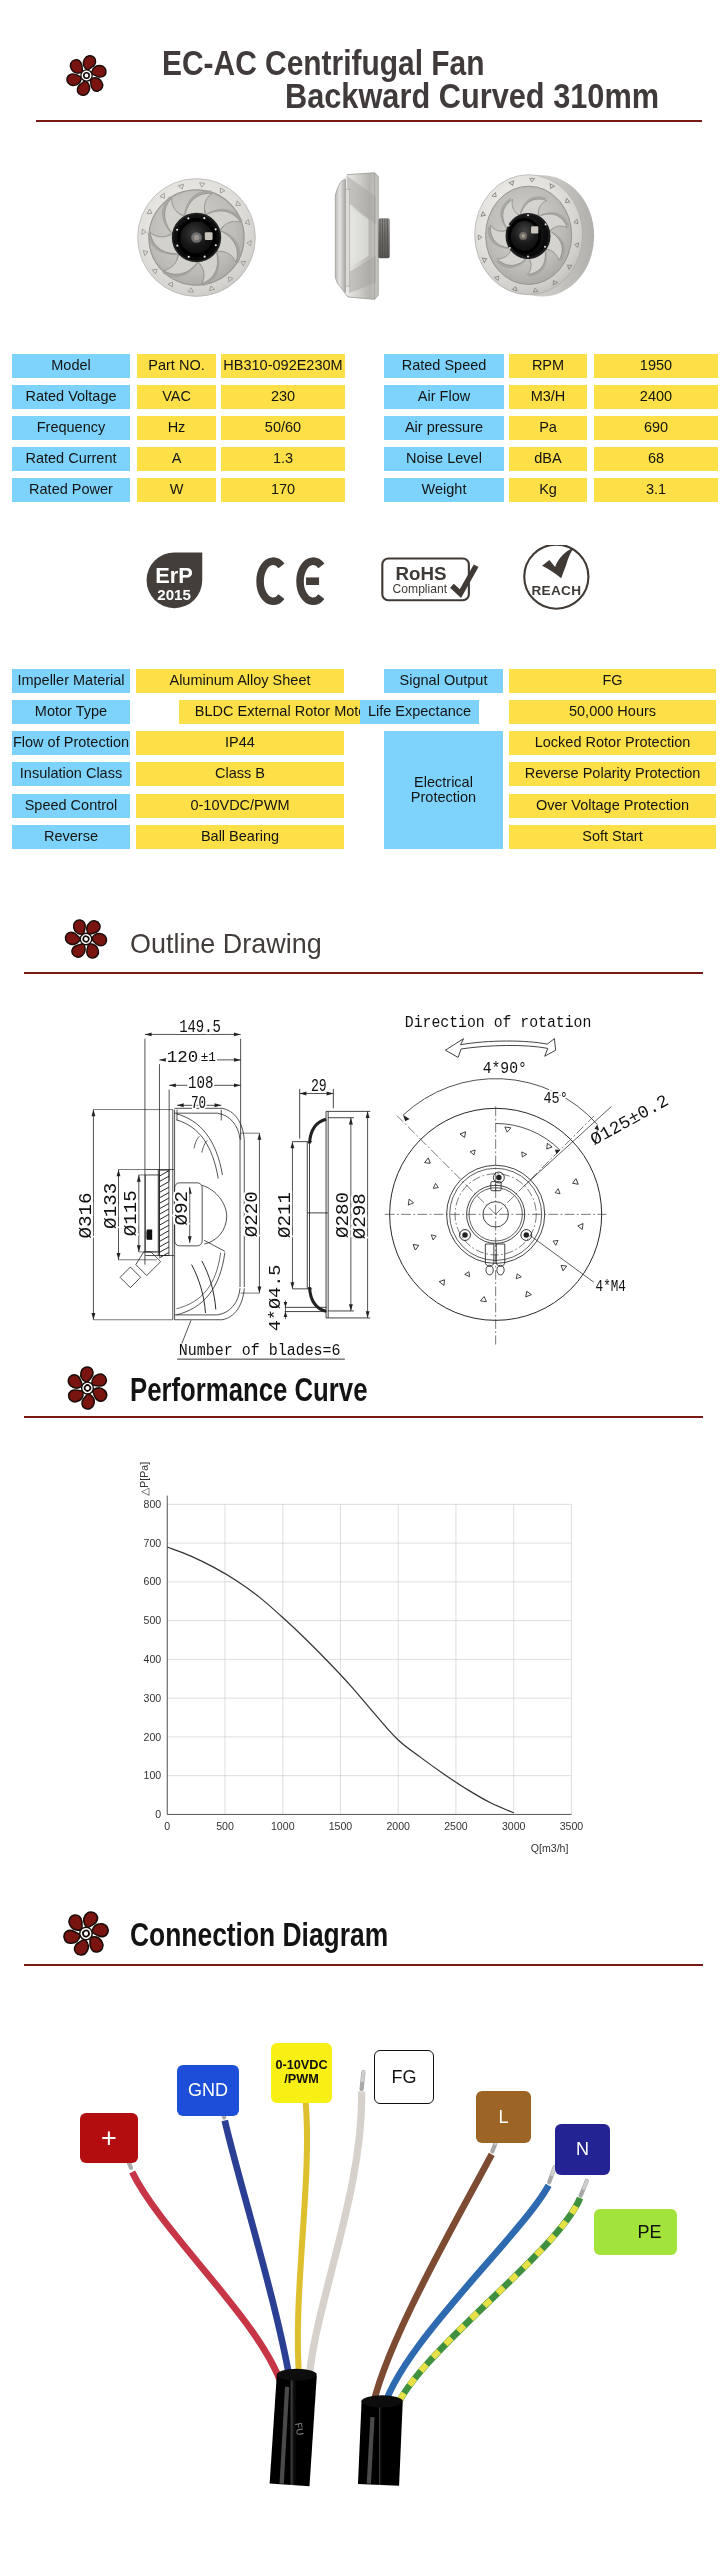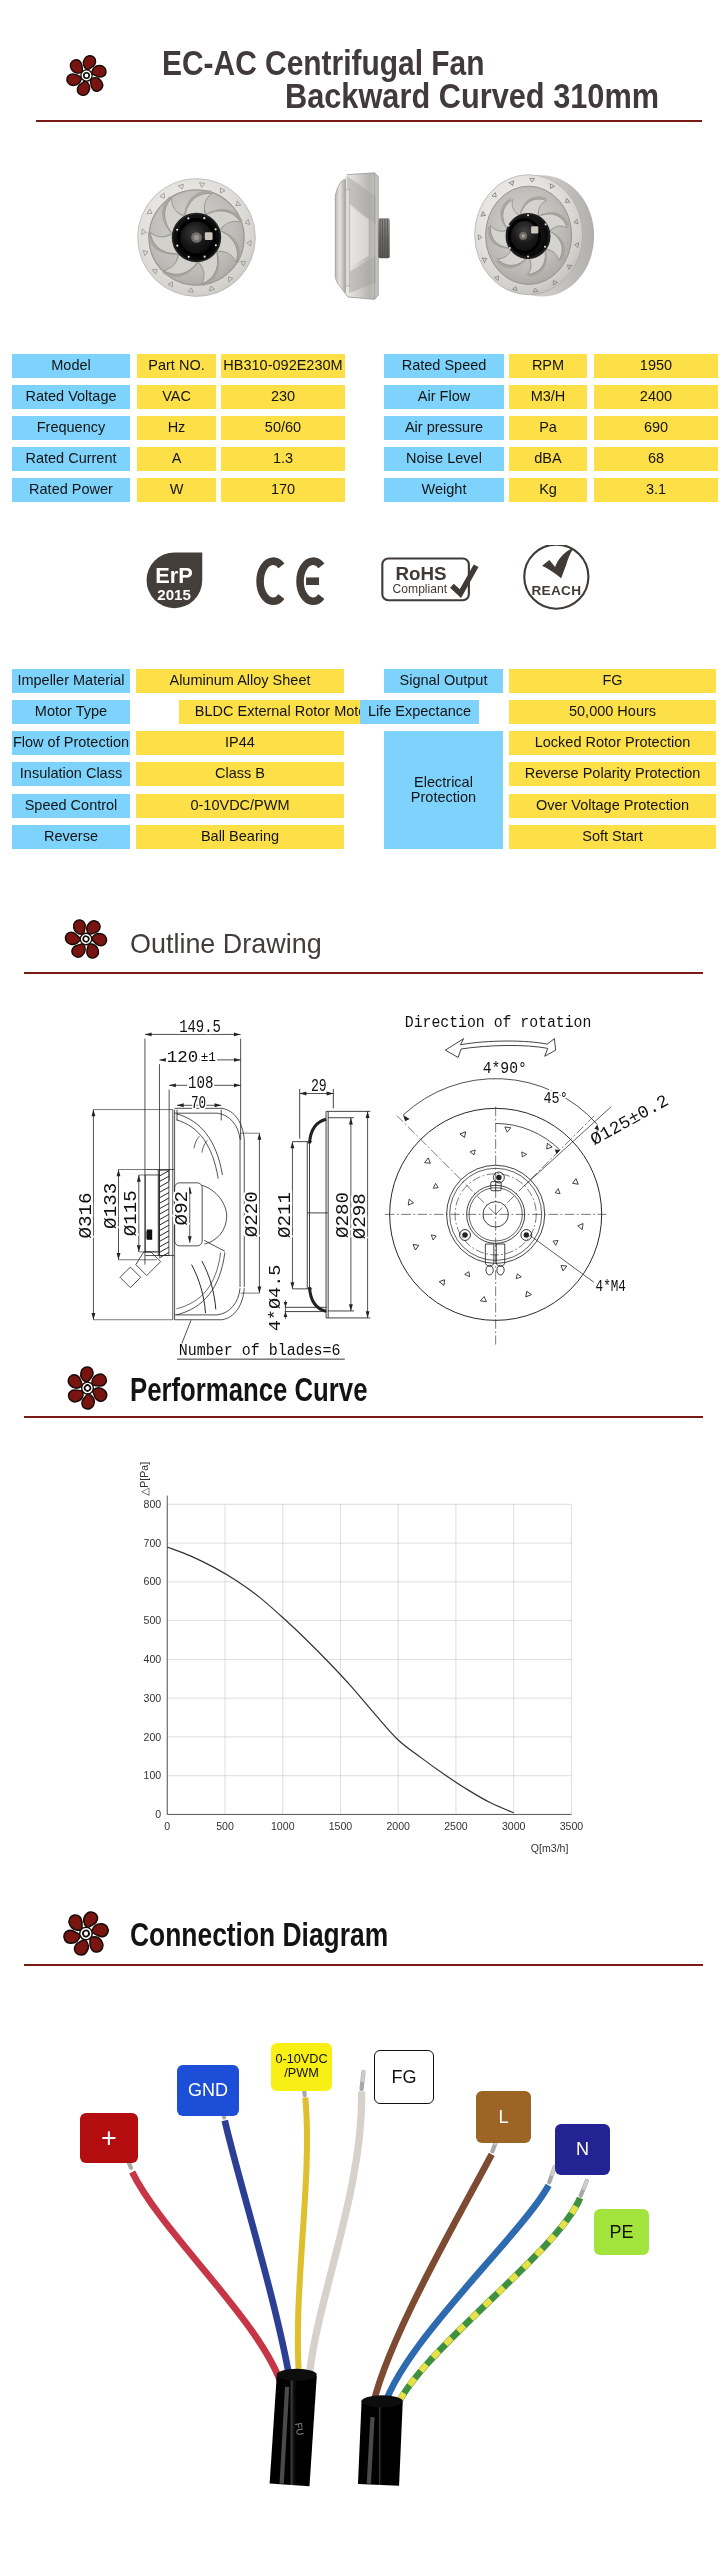--- a/index.html
+++ b/index.html
@@ -746,20 +746,20 @@
 <path d="M 389,520 L 377,702" stroke="url(#cab)" stroke-width="66" fill="none"></path>
 <path d="M 530,564 L 524,702" stroke="url(#cab)" stroke-width="68" fill="none"></path>
 <ellipse cx="389" cy="520" rx="33" ry="10" fill="#0d0d0d"></ellipse>
 <ellipse cx="530" cy="564" rx="34" ry="10" fill="#0d0d0d"></ellipse>
 <path d="M 373,540 L 364,700" stroke="#4a4a4a" stroke-width="7" fill="none"></path>
 <path d="M 514,590 L 508,700" stroke="#4a4a4a" stroke-width="7" fill="none"></path>
 <text x="386" y="600" font-size="16" fill="#8a8a8a" transform="rotate(80 386 600)" font-family="Liberation Sans">FU</text>
 </svg>
 <div class="cell" style="left:80px;top:2113px;width:58px;height:50px;background:#b30d10;color:#fff;font-size:27px;border-radius:6px;">+</div>
 <div class="cell" style="left:177px;top:2065px;width:62px;height:51px;background:#1d4ed8;color:#fff;font-size:18px;border-radius:6px;">GND</div>
-<div class="cell" style="left:271px;top:2043px;width:61px;height:48px;background:#f8ef14;color:#111;font-size:12.7px;border-radius:6px;">
+<div class="cell" style="left:271px;top:2043px;width:61px;height:60px;background:#f8ef14;color:#111;font-size:12.7px;border-radius:6px;font-weight:bold;">
     <div style="text-align:center;line-height:1.1;">0-10VDC<br>/PWM</div>
   </div>
 <div class="cell" style="left:374px;top:2050px;width:58px;height:52px;background:#fff;color:#111;font-size:18px;border-radius:6px;border:1.8px solid #111;">FG</div>
 <div class="cell" style="left:476px;top:2091px;width:55px;height:52px;background:#9c6526;color:#fff;font-size:18px;border-radius:6px;">L</div>
 <div class="cell" style="left:555px;top:2124px;width:55px;height:51px;background:#232394;color:#fff;font-size:18px;border-radius:6px;">N</div>
-<div class="cell" style="left:594px;top:2209px;width:55px;height:46px;background:#a2e33c;color:#111;font-size:18px;border-radius:6px;">PE</div>
+<div class="cell" style="left:594px;top:2209px;width:55px;height:46px;background:#a2e33c;color:#111;font-size:18px;border-radius:6px;padding-left:28px;">PE</div>
 
 
 </body></html>

